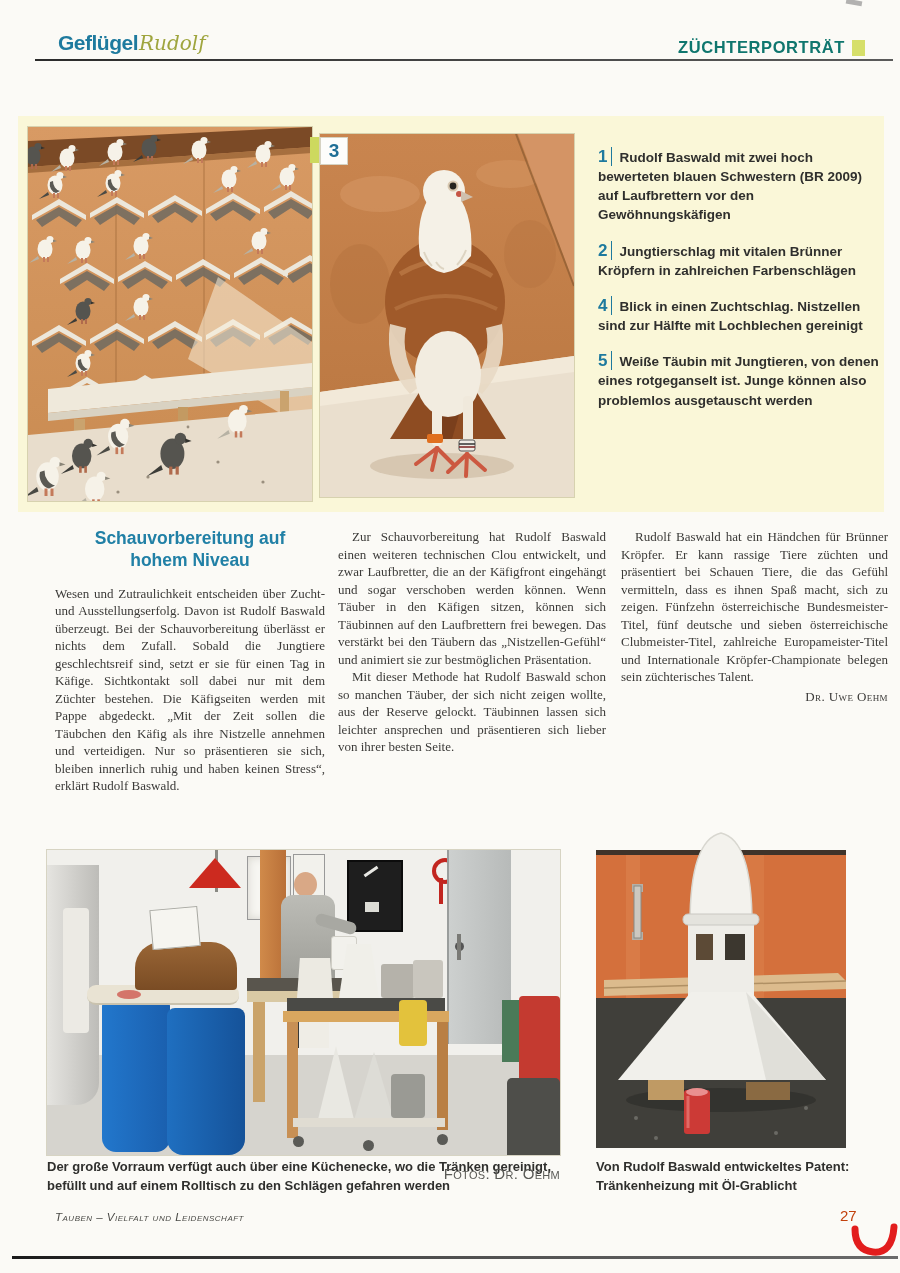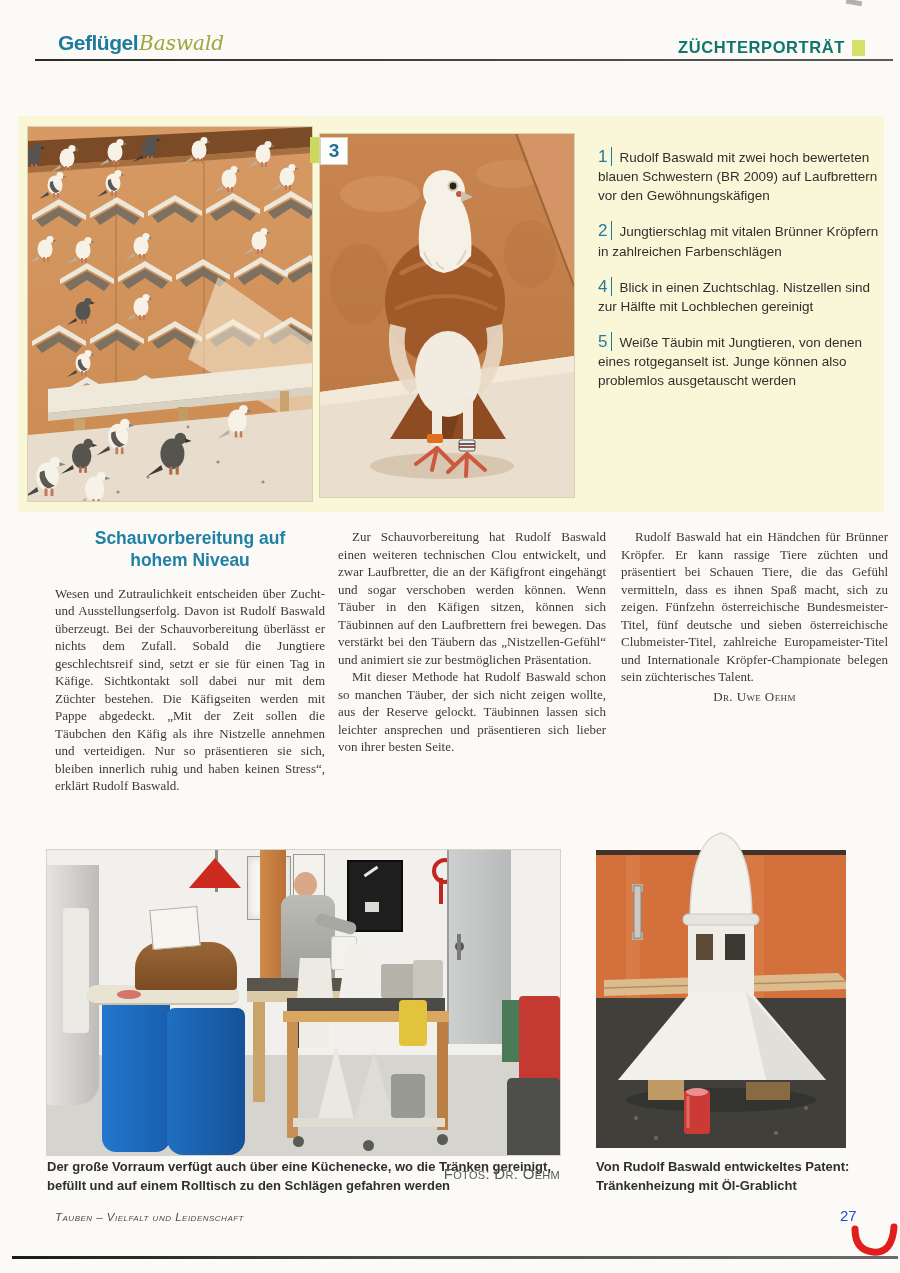--- a/index.html
+++ b/index.html
@@ -10,50 +10,50 @@
   
   .logo-main{font-weight:bold;font-size:21px;color:#1e7a9e;letter-spacing:-0.5px;}
   .logo-script{font-family:"DejaVu Serif",serif;font-style:italic;font-size:20px;color:#9fa53e;margin-left:1px;}
   .section-label{font-weight:bold;font-size:16.5px;color:#0f766e;letter-spacing:0.6px;}
   .accent-square{width:13px;height:16px;background:#d6df6a;display:inline-block;}
   .header-rule{height:2px;background:linear-gradient(90deg,#2b2b2b,#4a4a4a 60%,#5a5a5a);}
 
   
   .panel{background:#faf7d8;}
   .photo-frame{box-shadow:0 0 0 1px rgba(150,140,100,.35);}
-  .cap-item{margin-bottom:17px;font-size:13.5px;line-height:1.42;font-weight:normal;color:#2f2f2d;}
+  .cap-item{margin-bottom:17px;font-size:13.5px;line-height:1.42;font-weight:bold;color:#2f2f2d;}
   .cap-num{font-size:17px;color:#1e7a9e;border-right:1.5px solid #1e7a9e;padding-right:4px;margin-right:7px;line-height:1;}
   .badge-bar{background:#cdd95e;}
   .badge-box{background:#fdfdfb;border:1px solid #d5d2c2;color:#1f6f96;font-weight:bold;font-size:19px;
              display:flex;align-items:center;justify-content:center;}
 
   
   .col{font-family:"Liberation Serif",serif;font-size:13px;line-height:17.5px;color:#3b3a38;text-align:justify;}
   .col p{margin:0;}
   .col p.ind{text-indent:14px;}
   .art-heading{font-family:"Liberation Sans",sans-serif;font-weight:bold;font-size:17.5px;line-height:1.25;
                color:#2180a6;text-align:center;margin:0 0 13px 0;}
-  .byline{display:block;text-align:center;font-variant:small-caps;letter-spacing:.4px;margin-top:2px;}
+  .byline{display:block;text-align:right;font-variant:small-caps;letter-spacing:.4px;margin-top:2px;}
 
   
   .bcap{font-weight:bold;font-size:13px;line-height:1.45;color:#2f2f2d;}
   .credit{position:absolute;right:0;bottom:11px;font-weight:normal;font-variant:small-caps;font-size:15px;color:#5a5a56;letter-spacing:.3px;}
   .footer-series{font-variant:small-caps;font-size:11.5px;letter-spacing:.5px;color:#4a4a46;}
-  .page-num{font-size:15px;color:#1d4ed8;}
+  .page-num{font-size:15px;color:#c2410c;}
   .bottom-rule{height:3px;background:linear-gradient(90deg,#1a1a1a,#4d4d4d 45%,#6a6a6a);}
 </style>
 </head>
 <body>
 
 <div class="page">
 
   <div class="abs" style="left:846px;top:0;width:16px;height:5px;background:#8a8a8a;opacity:.65;transform:rotate(10deg);"></div>
 
   <div class="abs" style="left:58px;top:31px;">
-    <span class="logo-main">Geflügel</span><span class="logo-script">Baswald</span>
+    <span class="logo-main">Geflügel</span><span class="logo-script">Rudolf</span>
   </div>
   <div class="abs" style="right:35px;top:38px;display:flex;align-items:center;gap:7px;">
     <span class="section-label">ZÜCHTERPORTRÄT</span>
     <span class="accent-square"></span>
   </div>
   <div class="abs header-rule" style="left:35px;top:59px;width:858px;"></div>
 
   <div class="abs panel" style="left:18px;top:116px;width:866px;height:396px;">
 
     <div class="abs photo-frame" style="left:10px;top:11px;width:284px;height:374px;">

